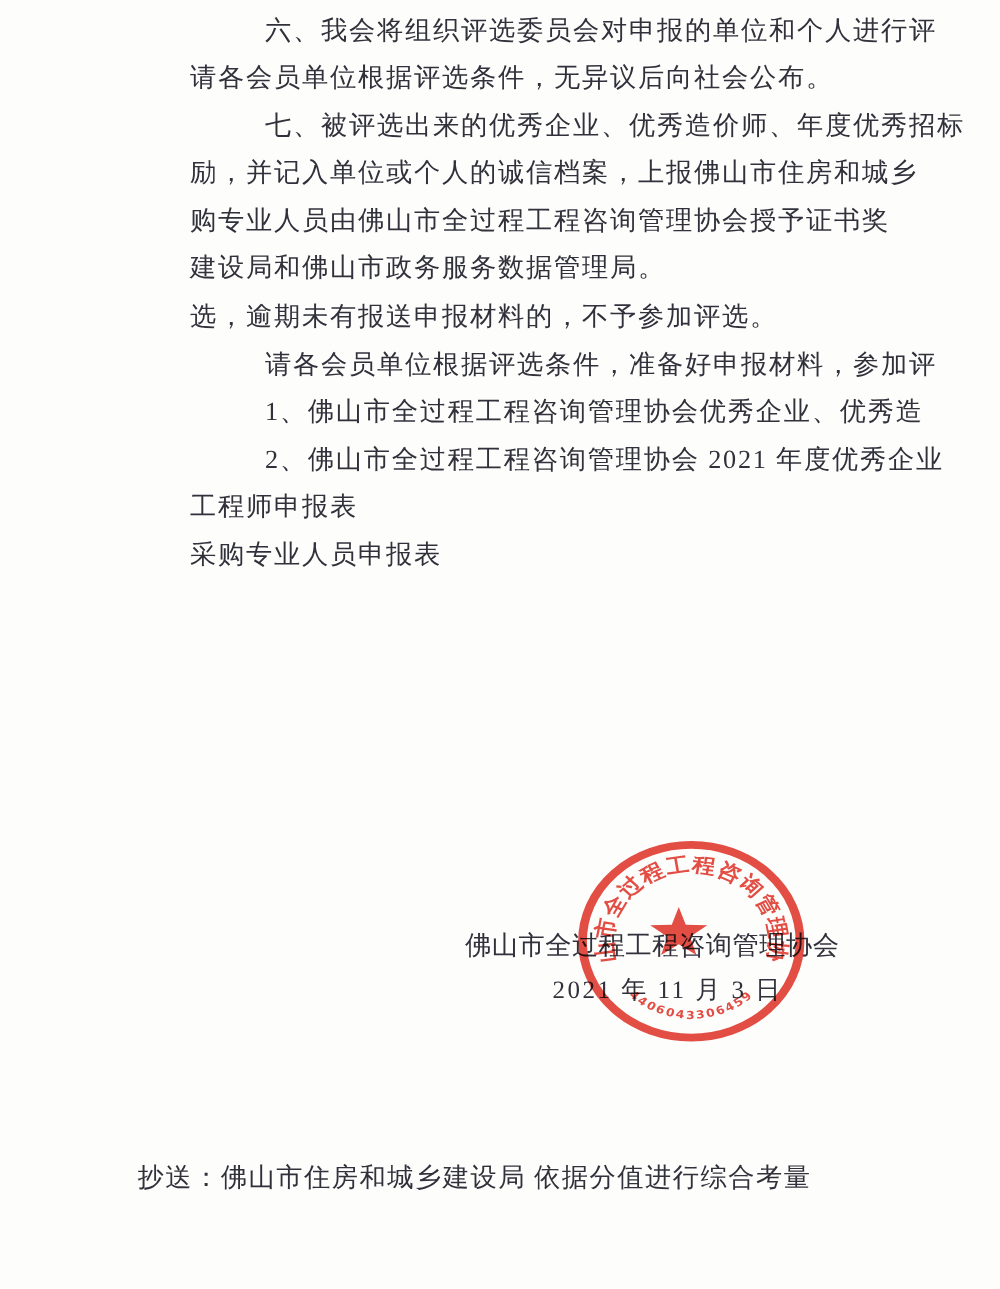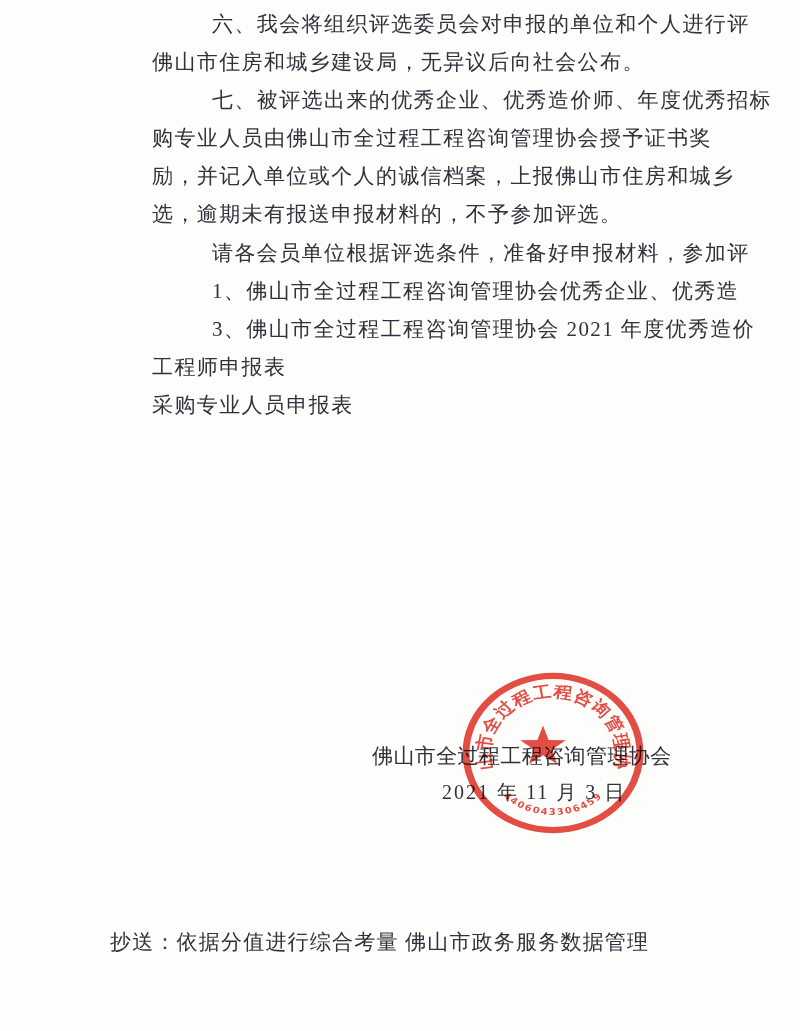--- a/index.html
+++ b/index.html
@@ -87,28 +87,29 @@
     white-space: pre;
   }
 </style>
 </head>
 <body>
 
 <div class="page">
 
   <div class="body-text">
     <div class="line indent">六、我会将组织评选委员会对申报的单位和个人进行评</div>
-      <div class="line">佛山市住房和城乡建设局，无异议后向社会公布。</div>
+      <div class="line">请各会员单位根据评选条件，无异议后向社会公布。</div>
       <div class="line indent">七、被评选出来的优秀企业、优秀造价师、年度优秀招标</div>
+      <div class="line">励，并记入单位或个人的诚信档案，上报佛山市住房和城乡</div>
       <div class="line">购专业人员由佛山市全过程工程咨询管理协会授予证书奖</div>
-      <div class="line">励，并记入单位或个人的诚信档案，上报佛山市住房和城乡</div>
+      <div class="line">建设局和佛山市政务服务数据管理局。</div>
       <div class="line">选，逾期未有报送申报材料的，不予参加评选。</div>
       <div class="line indent">请各会员单位根据评选条件，准备好申报材料，参加评</div>
       <div class="line indent">1、佛山市全过程工程咨询管理协会优秀企业、优秀造</div>
-      <div class="line indent">3、佛山市全过程工程咨询管理协会 2021 年度优秀造价</div>
+      <div class="line indent">2、佛山市全过程工程咨询管理协会 2021 年度优秀企业</div>
       <div class="line">工程师申报表</div>
       <div class="line">采购专业人员申报表</div>
   </div>
 
   <div class="signature">佛山市全过程工程咨询管理协会</div>
 
   <div class="sig-date">2021 年 11 月 3 日</div>
 
   <svg class="seal" viewBox="-96 -96 192 192" preserveAspectRatio="none">
     <circle class="ring" r="87" cx="0" cy="0"></circle>
@@ -117,17 +118,17 @@
     <text class="arc-text">
       <textPath href="#seal-arc" startOffset="50%" text-anchor="middle">佛山市全过程工程咨询管理协会</textPath>
     </text>
     <text class="code-text">
       <textPath href="#seal-code-arc" startOffset="50%" text-anchor="middle">4406043306459</textPath>
     </text>
     <polygon class="star" transform="translate(-10,-7)" points="0,-24 5.6,-7.8 22.8,-7.4 9.1,3.0 14.1,19.4 0,9.6 -14.1,19.4 -9.1,3.0 -22.8,-7.4 -5.6,-7.8"></polygon>
   </svg>
 
   <div class="cc">
-    <div class="cc-line">抄送：依据分值进行综合考量 佛山市政务服务数据管理</div>
+    <div class="cc-line">抄送：佛山市住房和城乡建设局 依据分值进行综合考量</div>
     
   </div>
 
 </div>
 
 </body></html>

